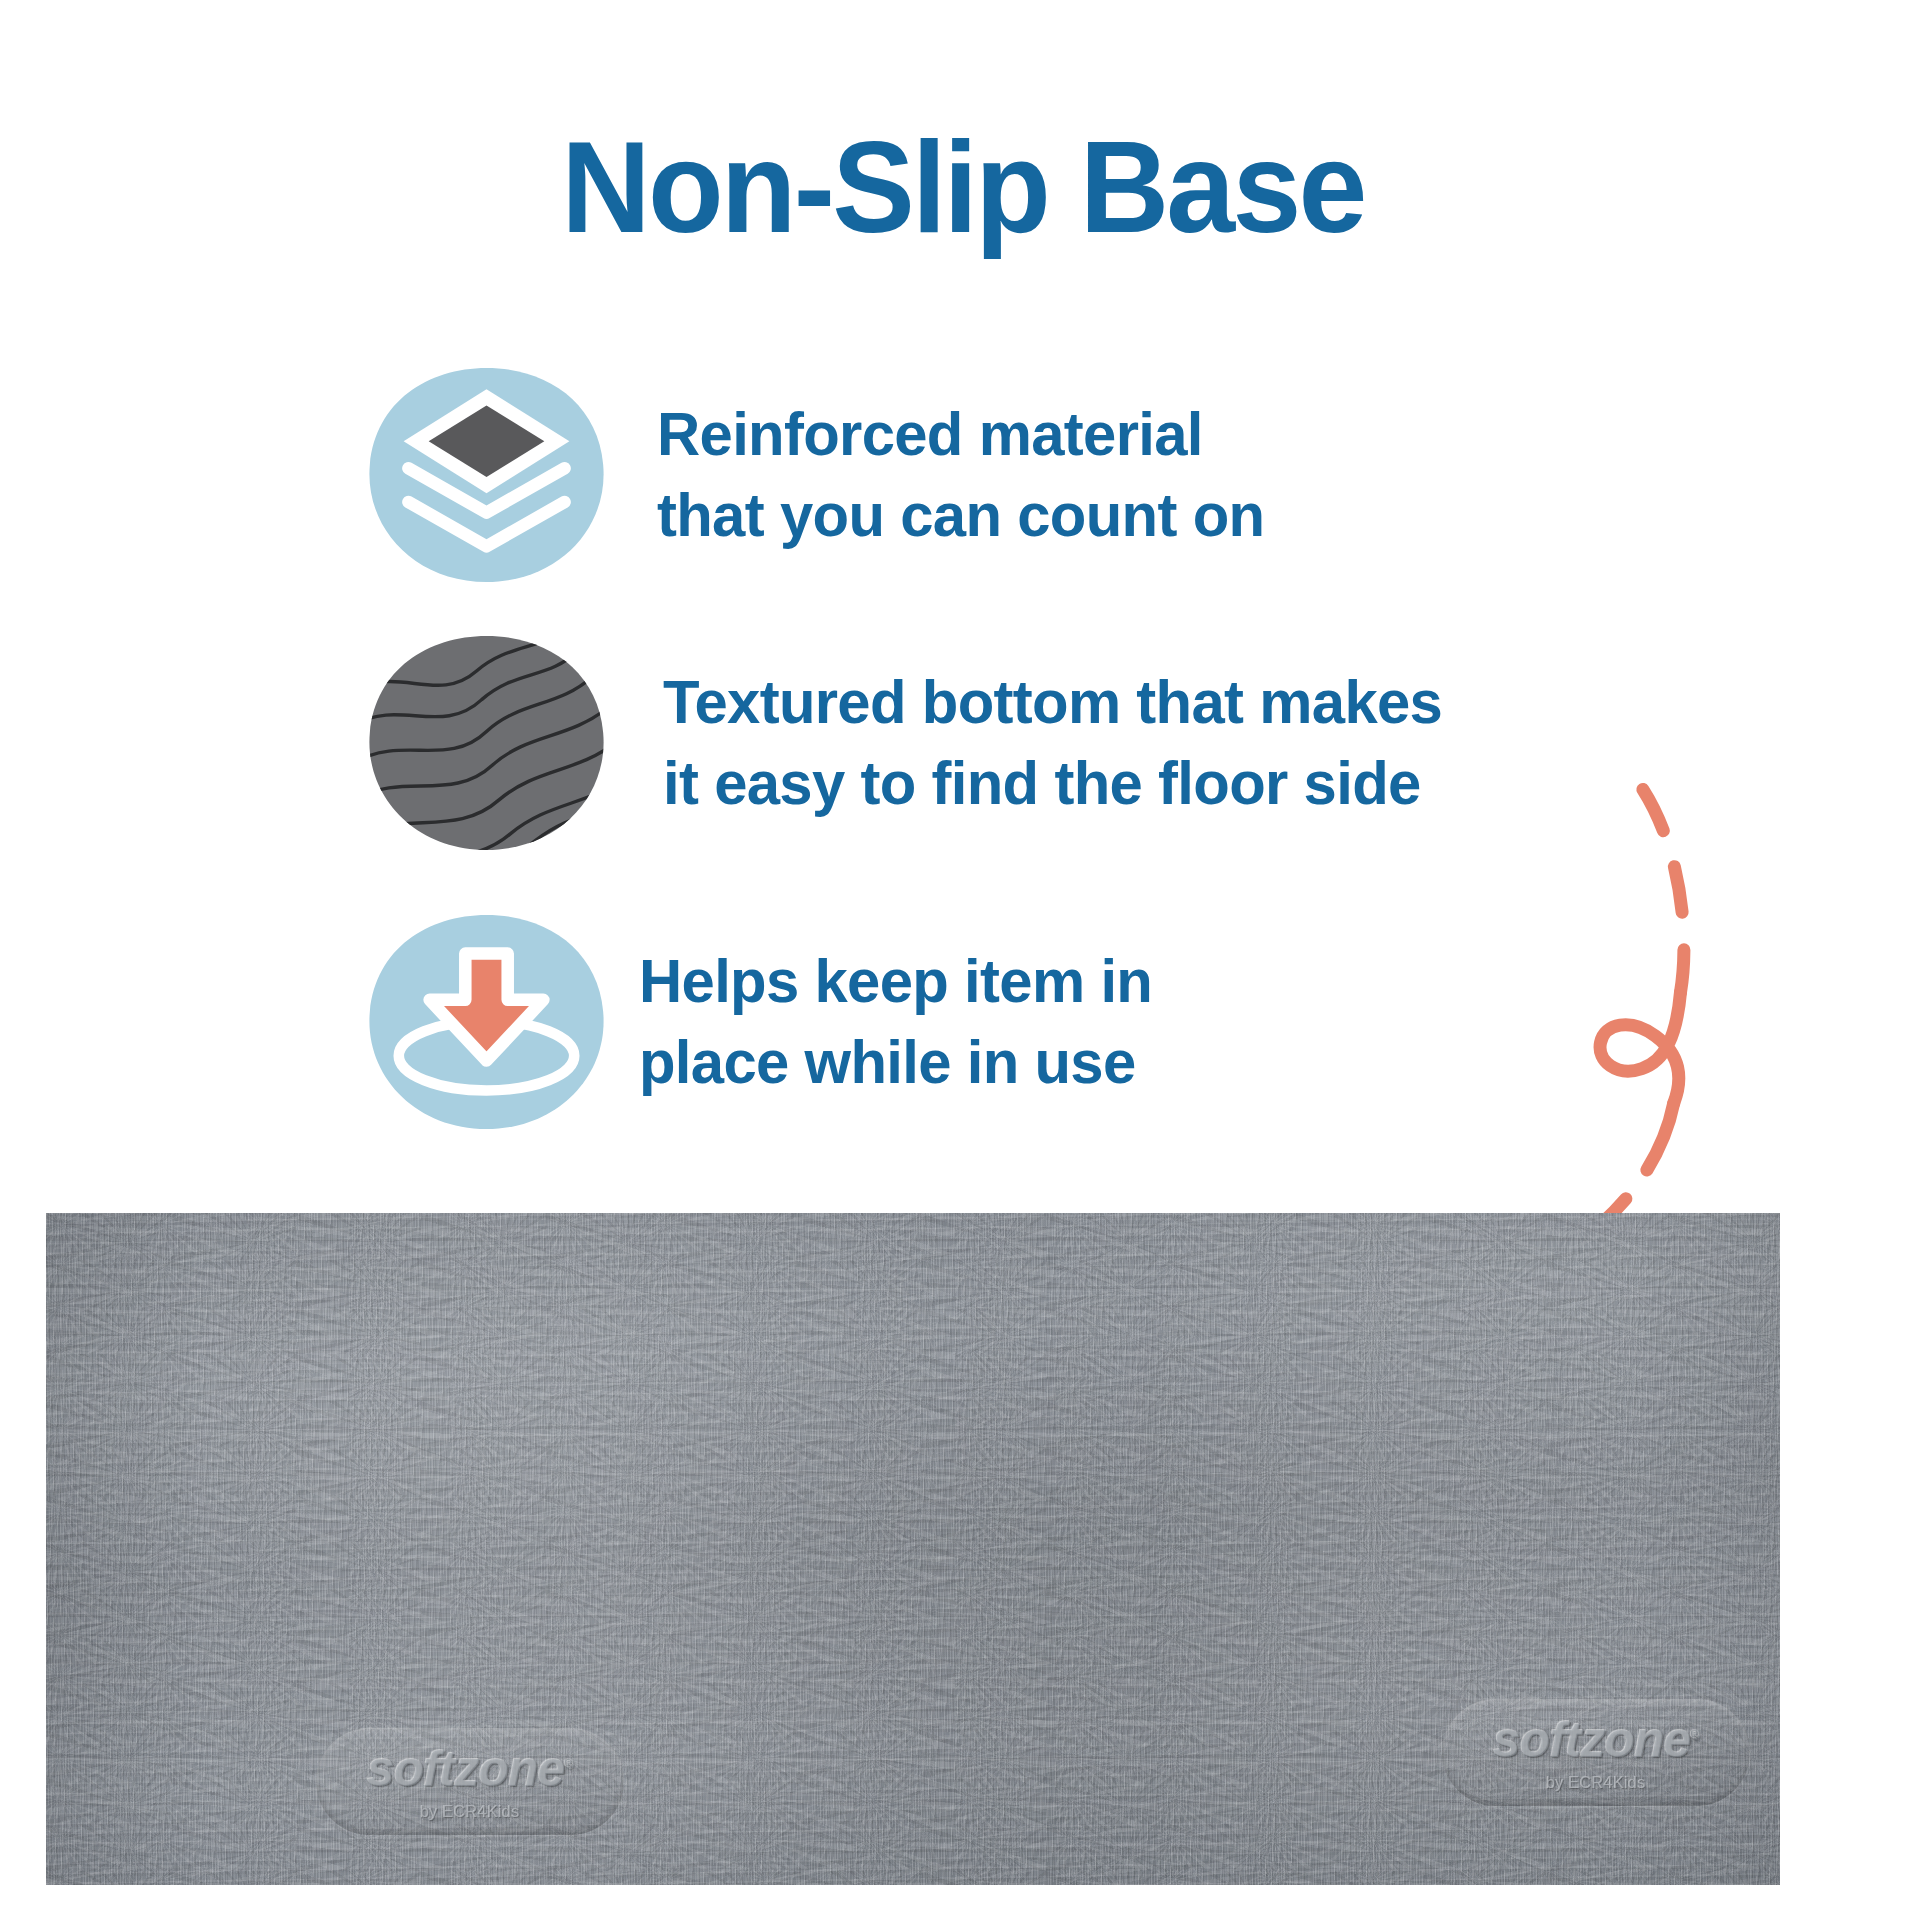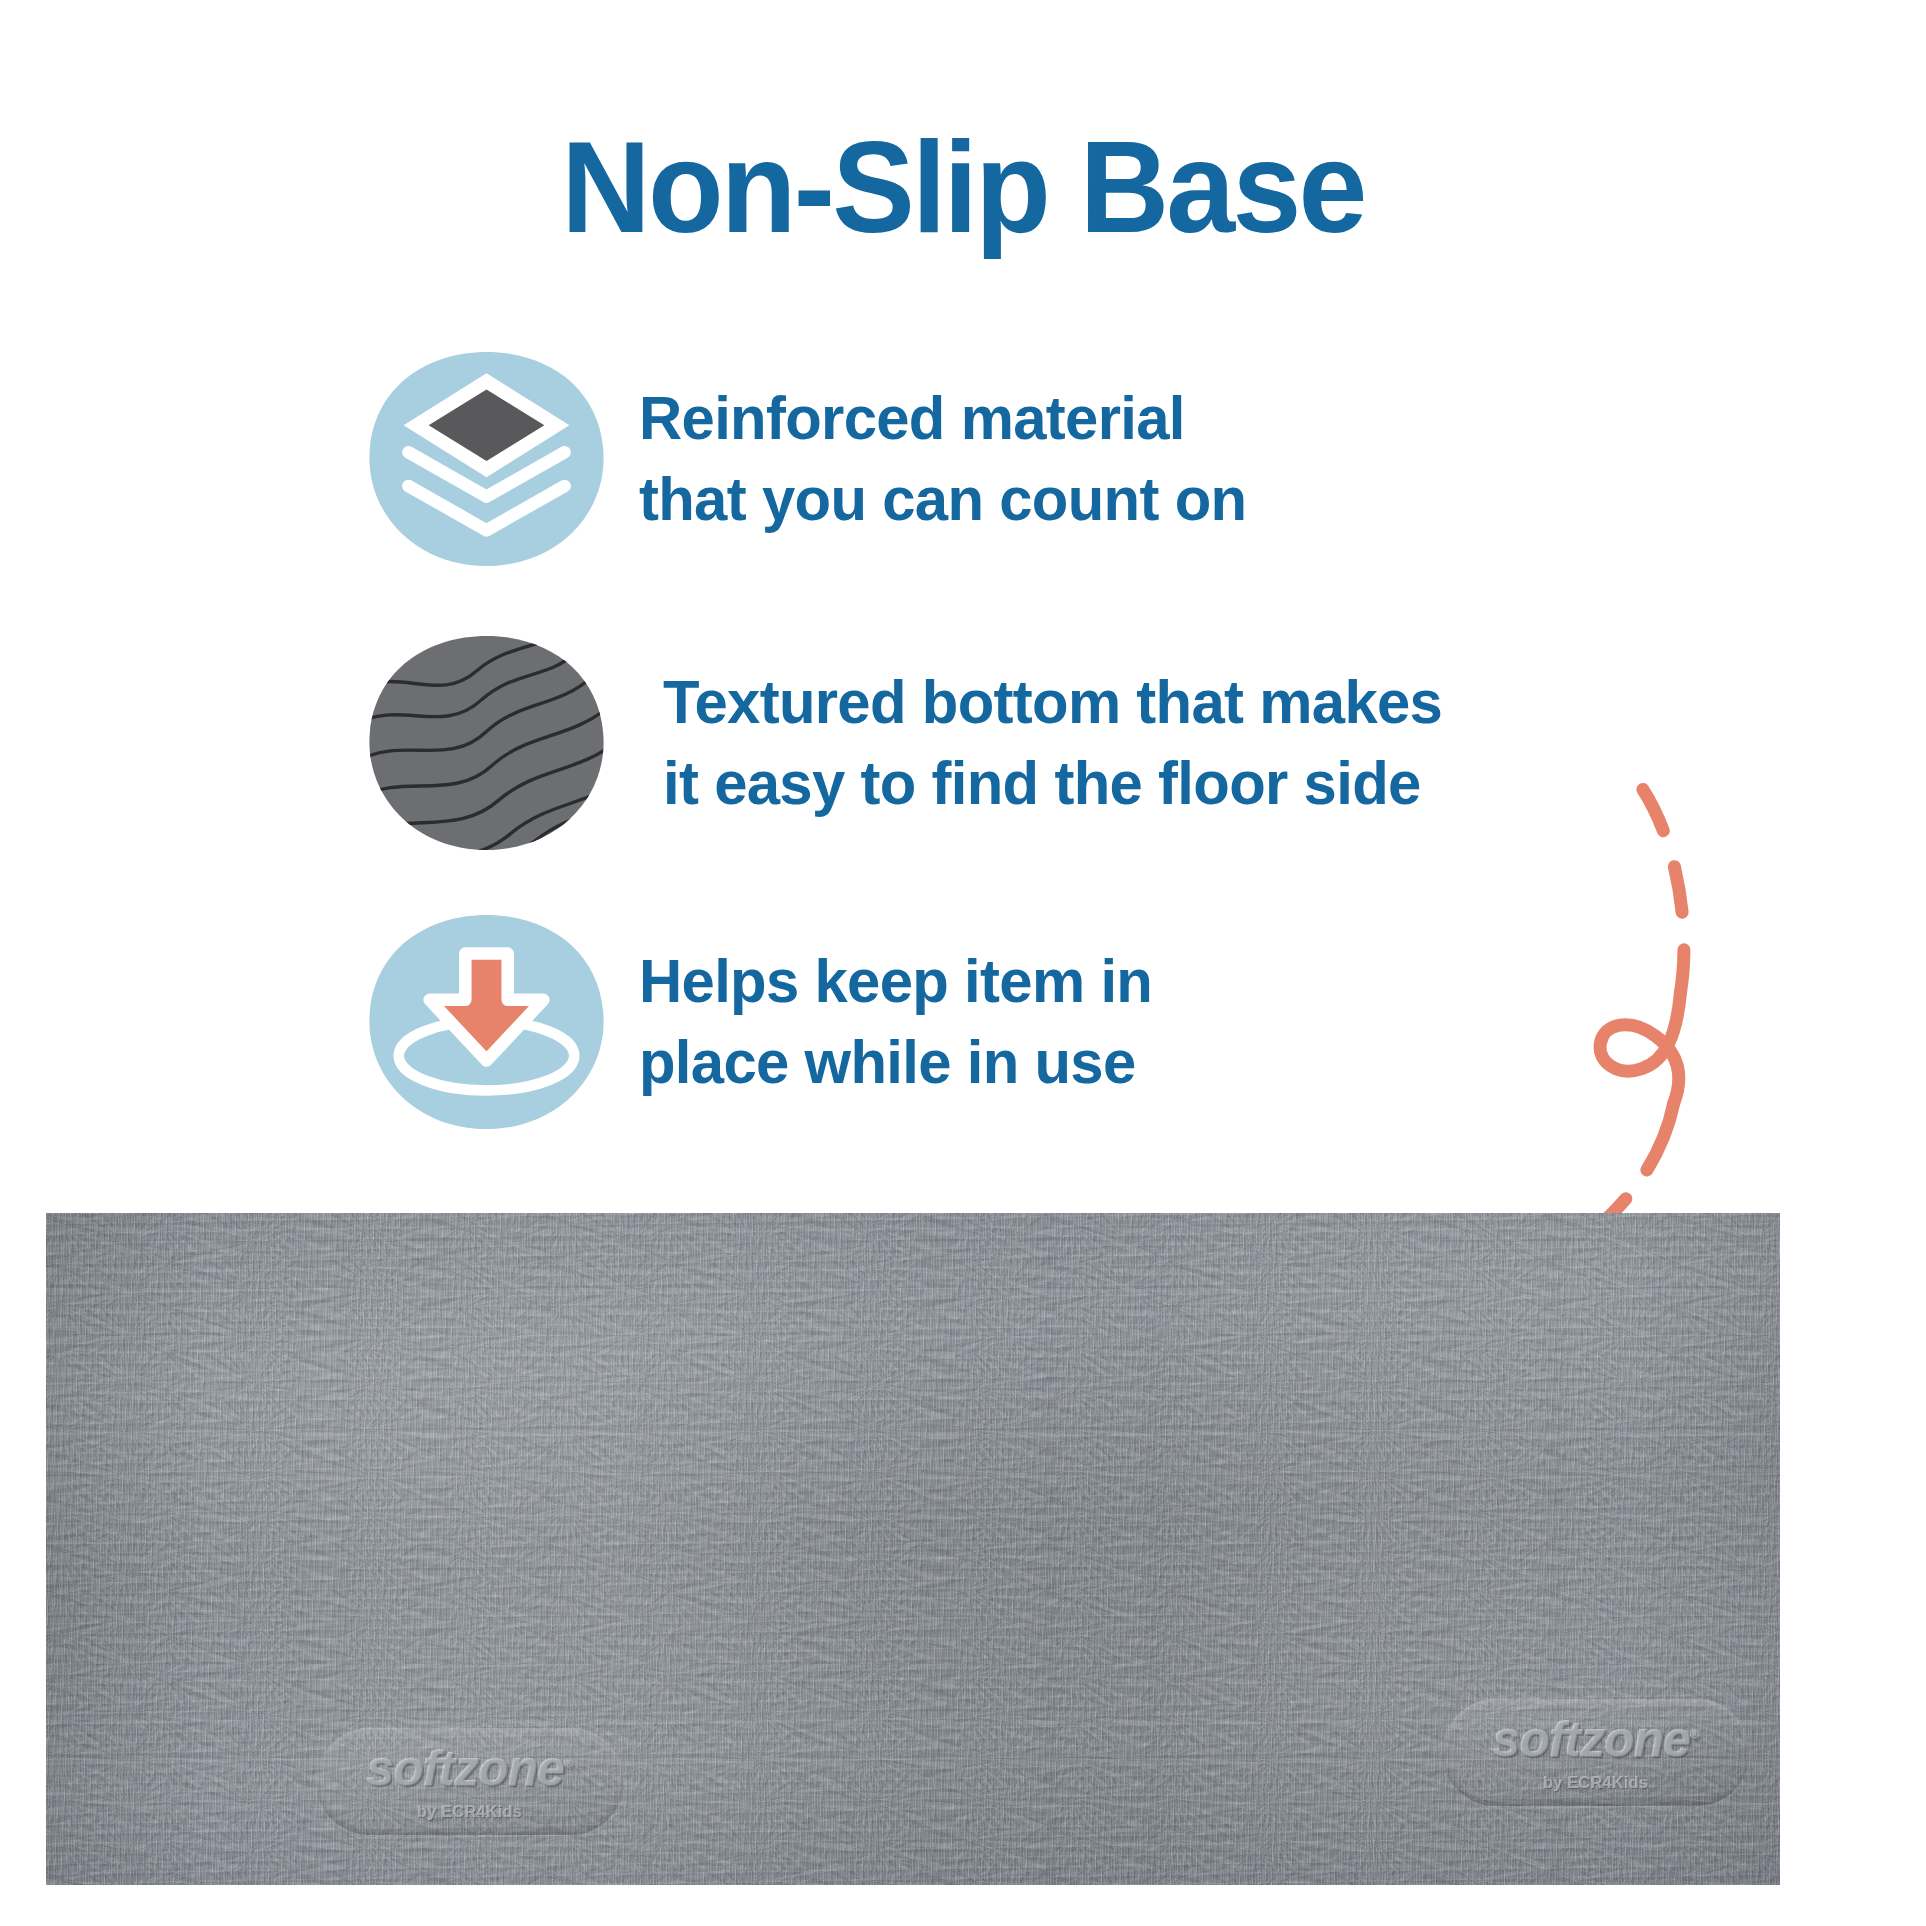--- a/index.html
+++ b/index.html
@@ -12,21 +12,21 @@
     text-align:center;
     font-size:129px; line-height:1; font-weight:700;
     letter-spacing:-2.9px;
     color:#15679F;
     transform:scaleX(0.96);
   }
 
   
   #features{position:absolute;left:0;top:0;width:1926px;height:1213px;}
   .feature{position:absolute;left:366px;width:1493px;display:flex;align-items:center;}
-  .feature.r0{top:348px;}
+  .feature.r0{top:364px;gap:18px;}
   .feature.r1{top:632px;gap:24px;}
   .feature.r2{top:911px;}
 
   .ficon{width:241px;height:222px;flex:0 0 241px;position:relative;}
   .ficon svg{display:block;width:100%;height:100%;}
 
   .ftext{
     margin-left:32px;
     font-size:62px; line-height:1.30; font-weight:700;
     color:#15679F; letter-spacing:-0.7px;
@@ -97,21 +97,21 @@
     letter-spacing:-1px;
     color:rgba(150,156,164,.55);
     text-shadow:
       -1px -1px 1px rgba(255,255,255,.52),
        1px  1.4px 1.4px rgba(0,0,0,.34);
     position:relative;
   }
   .brand sup{font-size:12.5px;vertical-align:super;font-style:normal;}
   .byline{
     margin-top:9.6px;
-    font-size:16.4px;line-height:1;font-weight:700;letter-spacing:0.2px;
+    font-size:16.4px;line-height:1;font-weight:400;letter-spacing:0.2px;
     color:rgba(150,156,164,.50);
     text-shadow:
       -0.5px -0.5px 0.5px rgba(255,255,255,.50),
        0.5px  1px 1px rgba(0,0,0,.32);
   }
 </style>
 </head>
 <body>
 
 <div id="title">Non-Slip Base</div>

